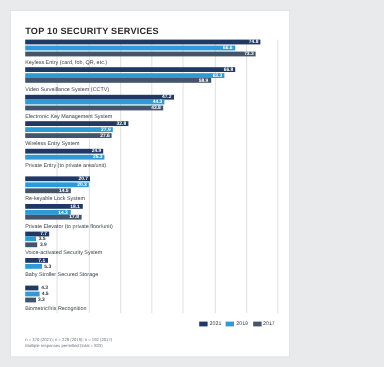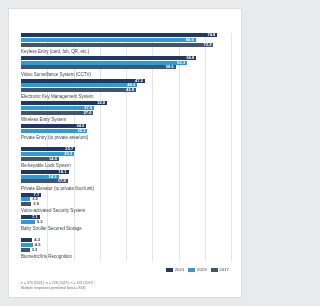--- a/index.html
+++ b/index.html
@@ -66,20 +66,21 @@
   #foot{
     position:absolute;left:12px;top:272px;
     font-size:3.5px;color:#6b7178;line-height:4.6px;
   }
 </style>
 </head>
 <body>
 
 <div id="card">
 
+  <div id="title">TOP 10 SECURITY SERVICES</div>
 
   <div id="plot">
       <div class="gridline" style="left: 26.25px;"></div>
       <div class="gridline" style="left: 52.5px;"></div>
       <div class="gridline" style="left: 78.75px;"></div>
       <div class="gridline" style="left: 105px;"></div>
       <div class="gridline" style="left: 131.25px;"></div>
       <div class="gridline" style="left: 157.5px;"></div>
       <div class="gridline" style="left: 183.75px;"></div>
       <div class="gridline" style="left: 210px;"></div>

